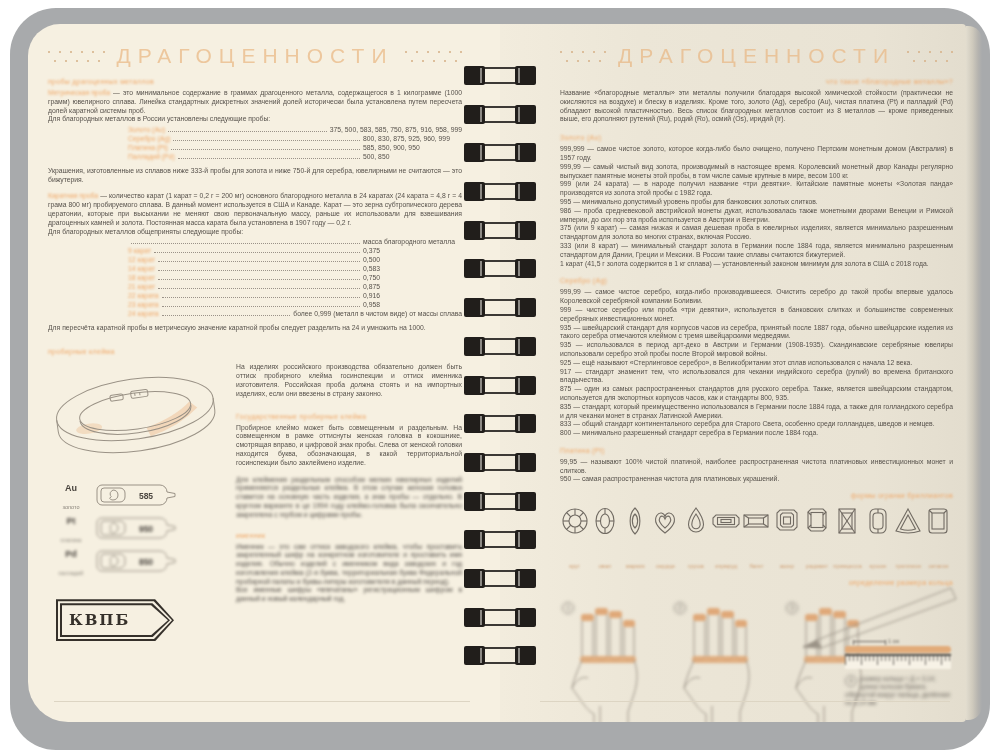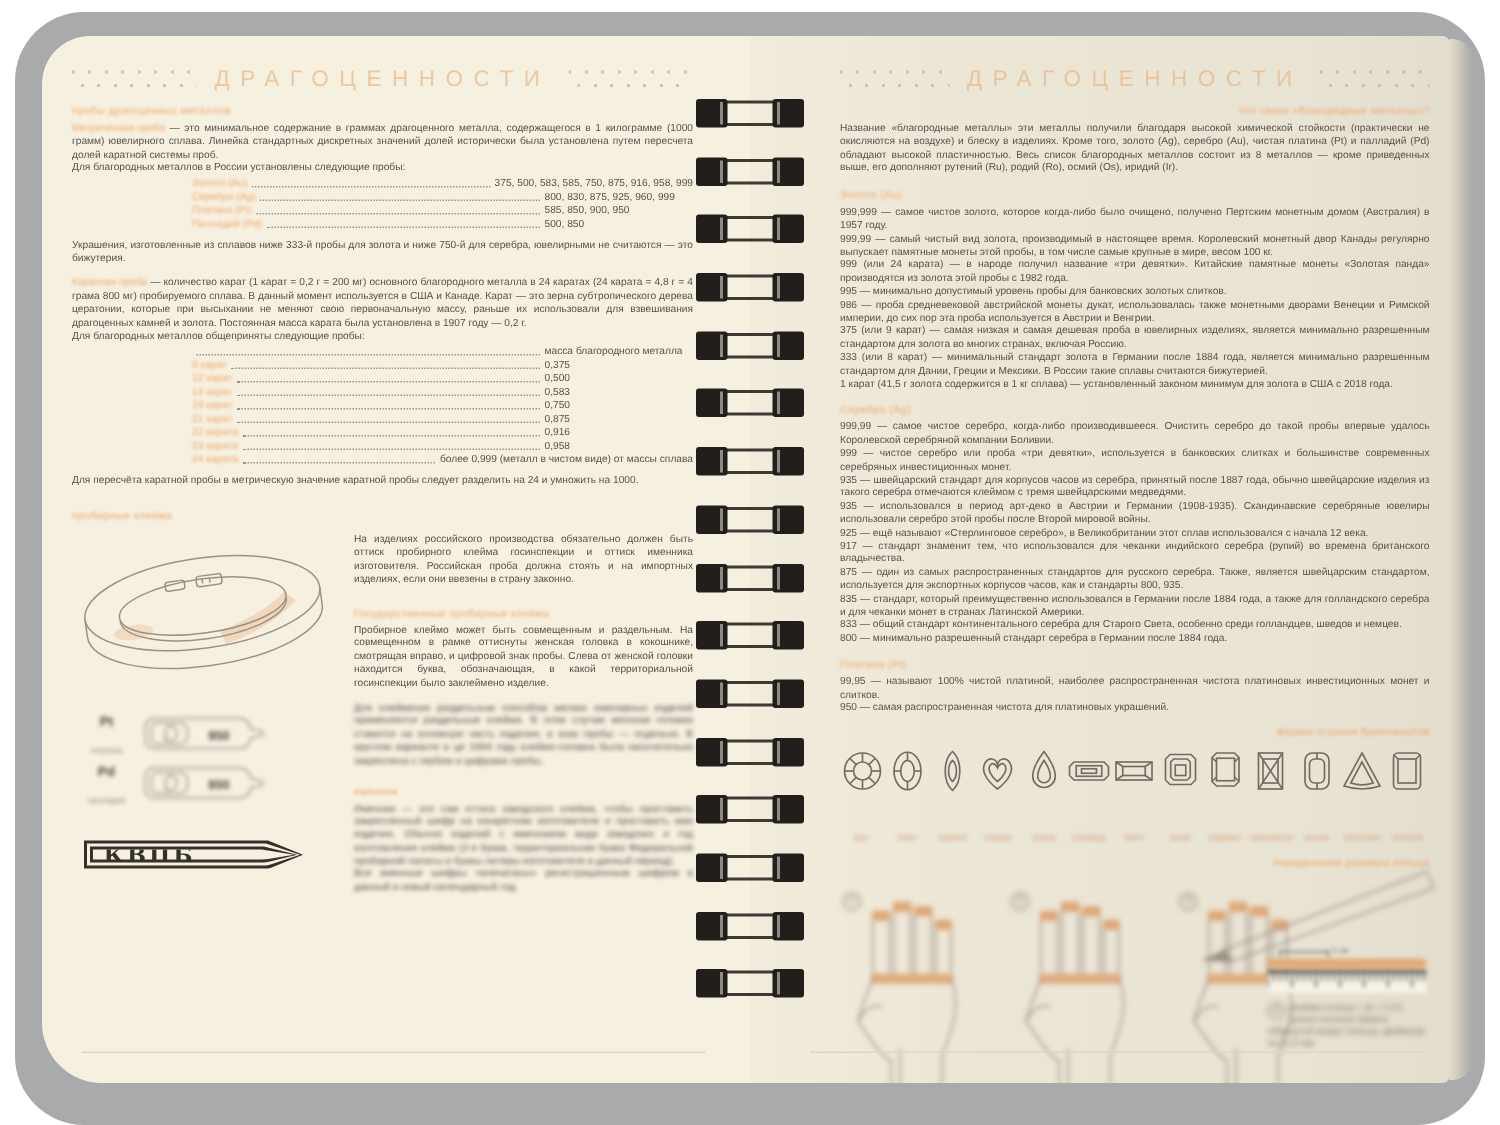--- a/index.html
+++ b/index.html
@@ -7,21 +7,21 @@
   .scene{position:relative;width:1000px;height:750px;overflow:hidden;}
   .cover{position:absolute;left:10px;top:8px;width:980px;height:742px;background:#a8aaac;border-radius:46px;}
   .page{position:absolute;top:24px;height:698px;overflow:hidden;}
   .page-left{left:28px;width:472px;background:#f6f0e1;border-radius:32px 0 0 40px;padding:0;}
   .page-right{left:500px;width:466px;background:linear-gradient(90deg,#f2ecdd 0%,#ece6d7 30%,#e9e3d4 80%,#e3ddce 100%);border-radius:0 4px 4px 0;}
   .page-stack{position:absolute;left:966px;top:26px;width:16px;height:694px;border-radius:0 14px 14px 0;
     background:linear-gradient(90deg,#e2ddcf 0%,#cfcabd 40%,#b6b4af 75%,#a8aaac 100%);}
   .pl-inner{position:absolute;left:20px;right:38px;top:16px;}
   .pr-inner{position:absolute;left:60px;right:13px;top:16px;}
   .hdr{display:flex;align-items:center;justify-content:center;gap:12px;margin:4px 0 10px 0;}
-  .hdr h1{margin:0;font-size:15px;font-weight:400;letter-spacing:7px;color:#edc79d;}
+  .hdr h1{margin:0;font-size:21px;font-weight:400;letter-spacing:7px;color:#edc79d;}
   .page-right .hdr h1{color:#e9c49b;}
   .ticks{width:92px;height:11px;background:
       repeating-linear-gradient(90deg,#d8b48c 0 2px,transparent 2px 11px),
       repeating-linear-gradient(90deg,#d8b48c 0 2px,transparent 2px 11px);
     background-size:100% 2px,100% 2px;background-position:0 0,6px 9px;background-repeat:no-repeat;opacity:.8;}
   .sec-h{font-size:7px;color:#f0a868;letter-spacing:.3px;margin:6px 0 4px 0;}
   .sec-h.right{text-align:right;}
   .body{font-size:6.8px;line-height:8.8px;color:#56514b;text-align:justify;margin:0;}
   .lead{color:#f0a868;display:inline-block;}
   .blur1{filter:blur(1.1px);}
@@ -36,21 +36,21 @@
   .lrow .val{white-space:nowrap;}
   
   .cols{display:flex;margin-top:8px;}
   .col-l{width:188px;flex:none;}
   .col-r{flex:1;}
   .ring-wrap{margin:4px 0 10px 2px;}
   .stamp-row{display:flex;align-items:center;gap:6px;margin:0 0 9px 6px;height:24px;}
   .stamp-id{width:34px;text-align:center;}
   .stamp-sym{font-size:9px;font-weight:bold;color:#4a453f;line-height:9px;}
   .stamp-name{font-size:5.5px;color:#8a847b;line-height:6px;}
-  .kvpb{position:relative;width:118px;height:19px;margin:26px 0 0 8px;padding-left:28px;}
+  .kvpb{position:relative;width:118px;height:42px;margin:26px 0 0 8px;}
   .kvpb .l1{position:absolute;inset:0;background:#35302a;clip-path:polygon(0 0,84% 0,100% 50%,84% 100%,0 100%);}
   .kvpb .l2{position:absolute;inset:2px;background:#f6f0e1;clip-path:polygon(0 0,84% 0,100% 50%,84% 100%,0 100%);}
   .kvpb .l3{position:absolute;inset:4px;background:#35302a;clip-path:polygon(0 0,84% 0,100% 50%,84% 100%,0 100%);}
   .kvpb .l4{position:absolute;inset:6px;background:#f6f0e1;clip-path:polygon(0 0,84% 0,100% 50%,84% 100%,0 100%);
     display:flex;align-items:center;justify-content:flex-start;}
   .kvpb .txt{font-family:"DejaVu Serif",serif;font-weight:bold;font-size:15px;letter-spacing:2px;color:#35302a;padding-left:7px;}
   .footer-line{position:absolute;left:26px;right:30px;bottom:20px;border-top:1px solid #ddd5c3;}
   .page-right .footer-line{left:40px;right:16px;}
   
   .binding{position:absolute;left:453px;top:66px;width:94px;}
@@ -231,20 +231,29 @@
                 <path d="M7 42 v12 a79 30 0 0 0 158 0 v-12"></path>
                 <path d="M30 46 a56 20 0 0 0 112 0"></path>
                 <rect x="63" y="25" width="13" height="6" rx="2"></rect>
                 <rect x="84" y="24" width="17" height="7" rx="2"></rect>
                 <line x1="88" y1="26" x2="88" y2="29"></line>
                   <line x1="93" y1="26" x2="93" y2="29"></line>
               </g>
             </svg>
           </div>
           <div>
+  <div class="stamp-row">
+    <span class="stamp-id"><span class="stamp-sym">Au</span><br><span class="stamp-name">золото</span></span>
+    <svg class="lineart stampsvg" width="84" height="26" viewBox="0 0 84 26">
+      <path d="M8 3 h58 a7 7 0 0 1 7 7 l8 1.5 v3 l-8 1.5 a7 7 0 0 1 -7 7 H8 a5 5 0 0 1 -5 -5 V8 a5 5 0 0 1 5 -5 Z"></path>
+      <path d="M10 6 h16 a5 5 0 0 1 5 5 v4 a5 5 0 0 1 -5 5 H10 a3 3 0 0 1 -3 -3 V9 a3 3 0 0 1 3 -3 Z"></path>
+      <path d="M19 8 c3 0 5 2 5 5 c0 3 -2 5 -5 5 c-1.6 0 -2.6 -.8 -3.4 -1.6 l1.6 -1.8 c-1.4 -1 -1.4 -4.4 0 -5.2 z"></path>
+      <text x="52" y="17" text-anchor="middle" font-size="8.5" font-weight="bold" fill="#4a453f" stroke="none" font-family="Liberation Sans, sans-serif">585</text>
+    </svg>
+  </div>
 
 
   <div class="stamp-row blur2">
     <span class="stamp-id"><span class="stamp-sym">Pt</span><br><span class="stamp-name">платина</span></span>
     <svg class="lineart stampsvg" width="84" height="26" viewBox="0 0 84 26">
       <path d="M8 3 h58 a7 7 0 0 1 7 7 l8 1.5 v3 l-8 1.5 a7 7 0 0 1 -7 7 H8 a5 5 0 0 1 -5 -5 V8 a5 5 0 0 1 5 -5 Z"></path>
       <path d="M10 6 h16 a5 5 0 0 1 5 5 v4 a5 5 0 0 1 -5 5 H10 a3 3 0 0 1 -3 -3 V9 a3 3 0 0 1 3 -3 Z"></path>
       <path d="M19 8 c3 0 5 2 5 5 c0 3 -2 5 -5 5 c-1.6 0 -2.6 -.8 -3.4 -1.6 l1.6 -1.8 c-1.4 -1 -1.4 -4.4 0 -5.2 z"></path>
       <text x="52" y="17" text-anchor="middle" font-size="8.5" font-weight="bold" fill="#4a453f" stroke="none" font-family="Liberation Sans, sans-serif">950</text>
     </svg>

